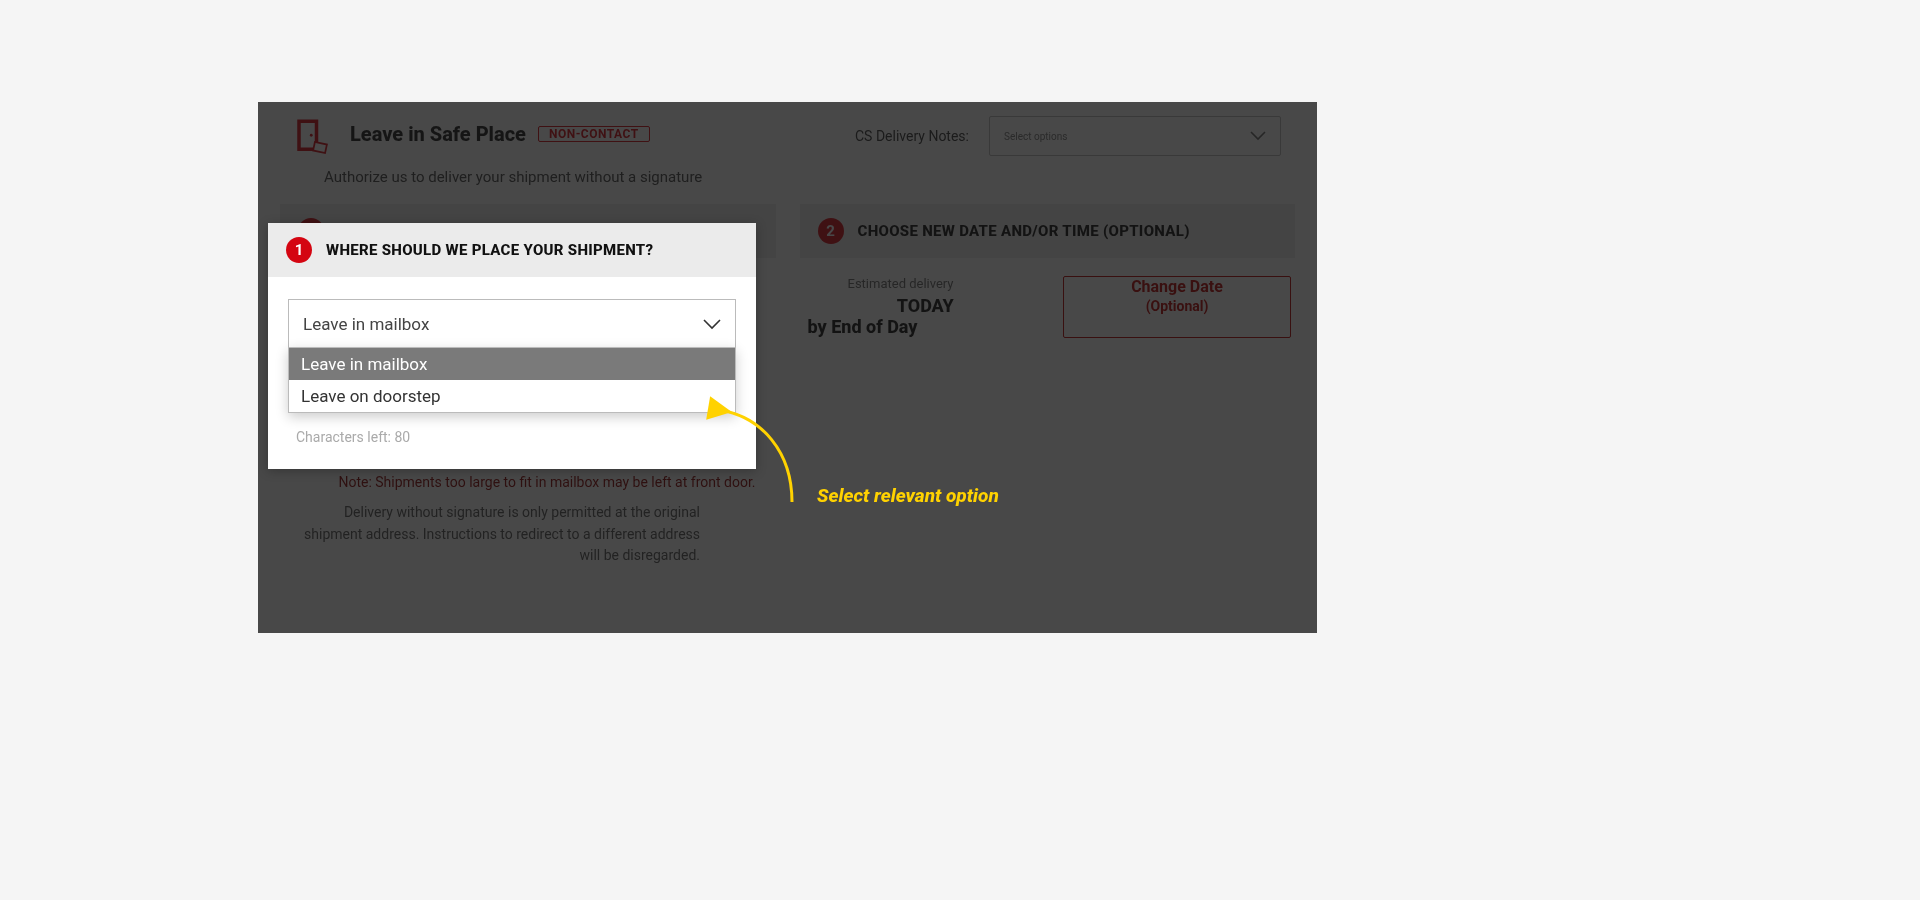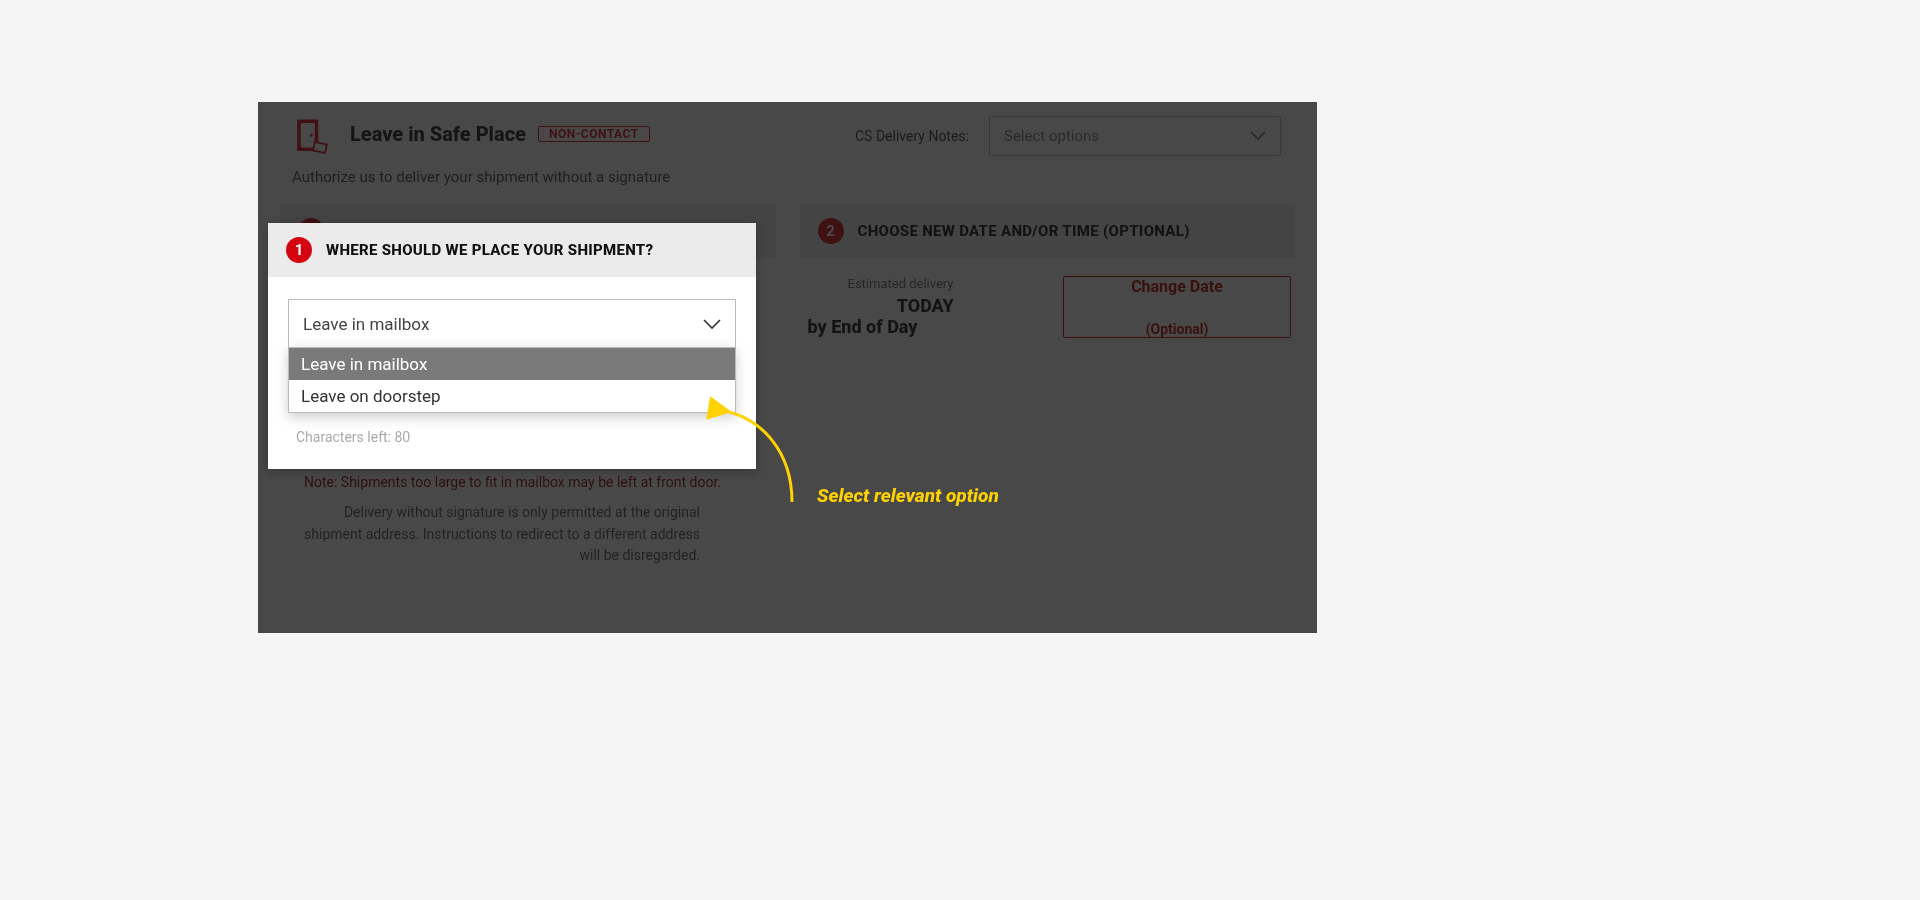--- a/index.html
+++ b/index.html
@@ -70,29 +70,30 @@
   }
   .select-box {
     width: 292px;
     height: 40px;
     border: 1px solid #bbb;
     display: flex;
     align-items: center;
     justify-content: space-between;
     padding: 0 14px;
     color: #767676;
-    font-size: 15px;
+    font-size: 10px;
     background: #fff;
     border-radius: 2px;
   }
   .chev { font-size: 14px; color: #666; }
   .sub-text {
     padding: 10px 34px 18px 34px;
     font-size: 15px;
     color: #444;
+    margin-left: 32px;
   }
   
   .columns {
     display: flex;
     padding: 0 10px;
   }
   .col {
     flex: 1;
     padding: 0 12px;
   }
@@ -156,20 +157,21 @@
     position: absolute;
     left: 12px;
     bottom: 8px;
     font-size: 13px;
     color: #aaa;
   }
   .note-red {
     color: #8b0000;
     font-size: 14px;
     padding: 16px 20px 8px 24px;
+    text-align: right;
   }
   .note-grey {
     color: #555;
     font-size: 14px;
     line-height: 1.55;
     padding: 4px 20px 0 24px;
     max-width: 440px;
     text-align: right;
   }
   
@@ -185,21 +187,21 @@
   .est-line2 { font-weight: 800; font-size: 18px; color: #111; }
   .change-btn {
     border: 1px solid #b00;
     color: #b00;
     background: #fff;
     width: 228px;
     height: 62px;
     display: flex;
     flex-direction: column;
     align-items: center;
-    justify-content: space-between;
+    justify-content: flex-start;
     font-weight: 700;
     font-size: 16px;
     border-radius: 2px;
   }
   .change-btn .opt { font-weight: 700; font-size: 14px; margin-top: 2px; }
 
   
   .popup {
     position: absolute;
     left: 268px;

